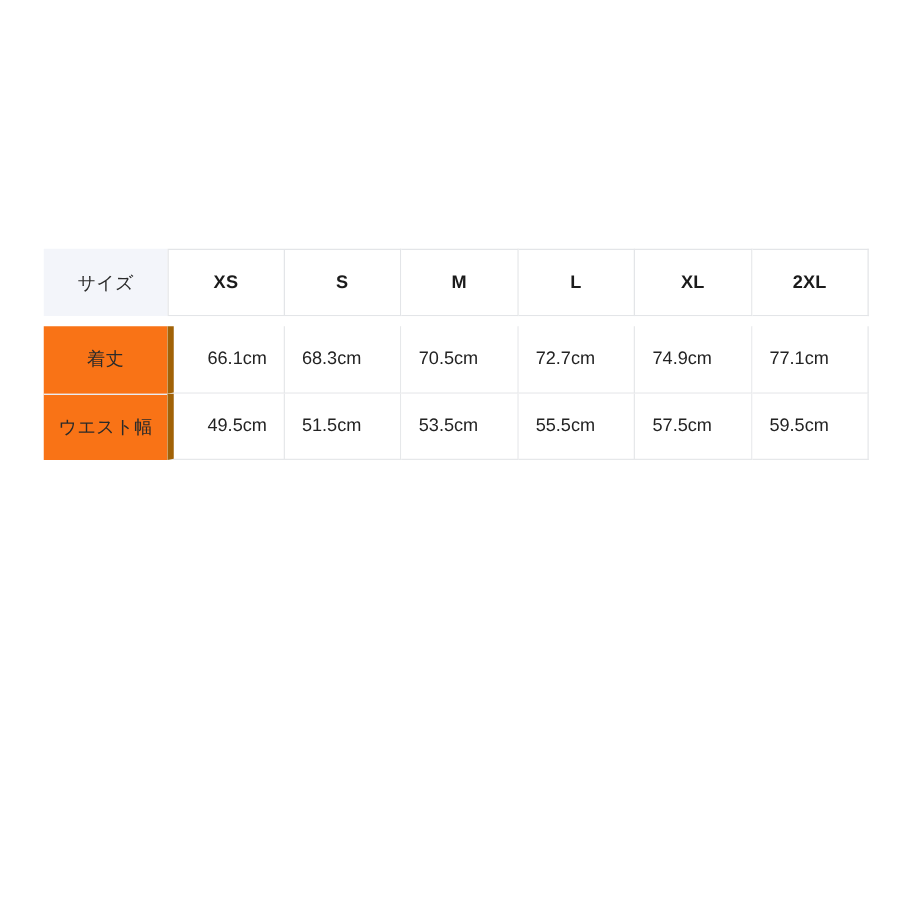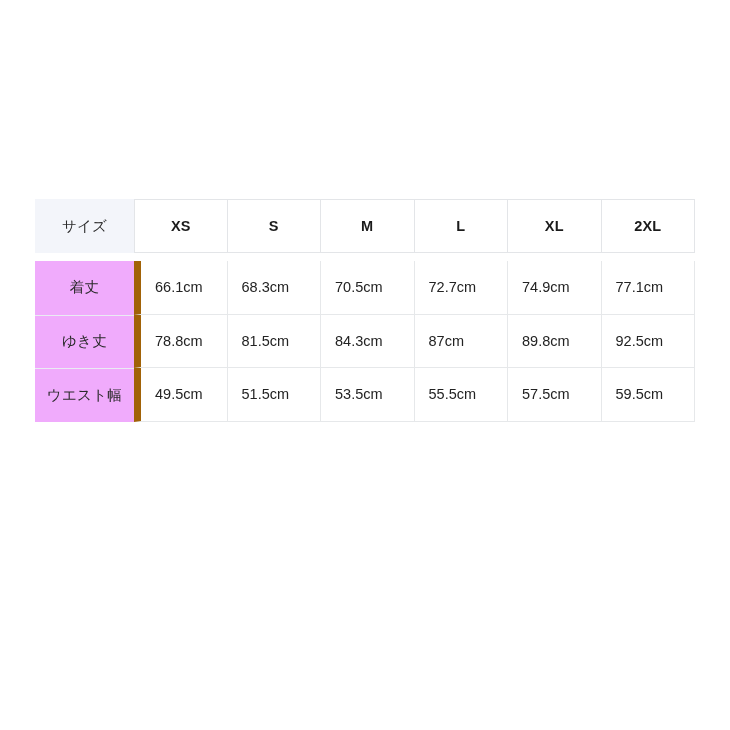--- a/index.html
+++ b/index.html
@@ -87,25 +87,26 @@
     border-bottom: 1px solid #e6e8ea;
     border-right: 1px solid #e6e8ea;
     text-align: left;
     vertical-align: middle;
     white-space: nowrap;
   }
   .size-table tbody tr.data-row:first-of-type td {
     border-top: 1px solid #e6e8ea;
   }
   .size-table tbody td.first-data {
-    border-left: 7px solid #a16207;
+    border-left: 5px solid #a16207;
+    text-align: center;
   }
 
   .size-table tbody td.row-label {
-    background: #f0abfc;
+    background: #f97316;
     border: none;
     color: #2a2a2a;
     text-align: center;
     padding: 0 4px;
     font-size: 14.5px;
     letter-spacing: 0.3px;
   }
   
   .size-table tbody tr.data-row + tr.data-row td.row-label {
     border-top: 1px solid #e9ecf2;
@@ -144,29 +145,20 @@
       <tr class="data-row">
         <td class="row-label">着丈</td>
         <td class="first-data">66.1cm</td>
         <td>68.3cm</td>
         <td>70.5cm</td>
         <td>72.7cm</td>
         <td>74.9cm</td>
         <td>77.1cm</td>
       </tr>
 
-      <tr class="data-row">
-        <td class="row-label">ゆき丈</td>
-        <td class="first-data">78.8cm</td>
-        <td>81.5cm</td>
-        <td>84.3cm</td>
-        <td>87cm</td>
-        <td>89.8cm</td>
-        <td>92.5cm</td>
-      </tr>
 
 
       <tr class="data-row">
         <td class="row-label">ウエスト幅</td>
         <td class="first-data">49.5cm</td>
         <td>51.5cm</td>
         <td>53.5cm</td>
         <td>55.5cm</td>
         <td>57.5cm</td>
         <td>59.5cm</td>

